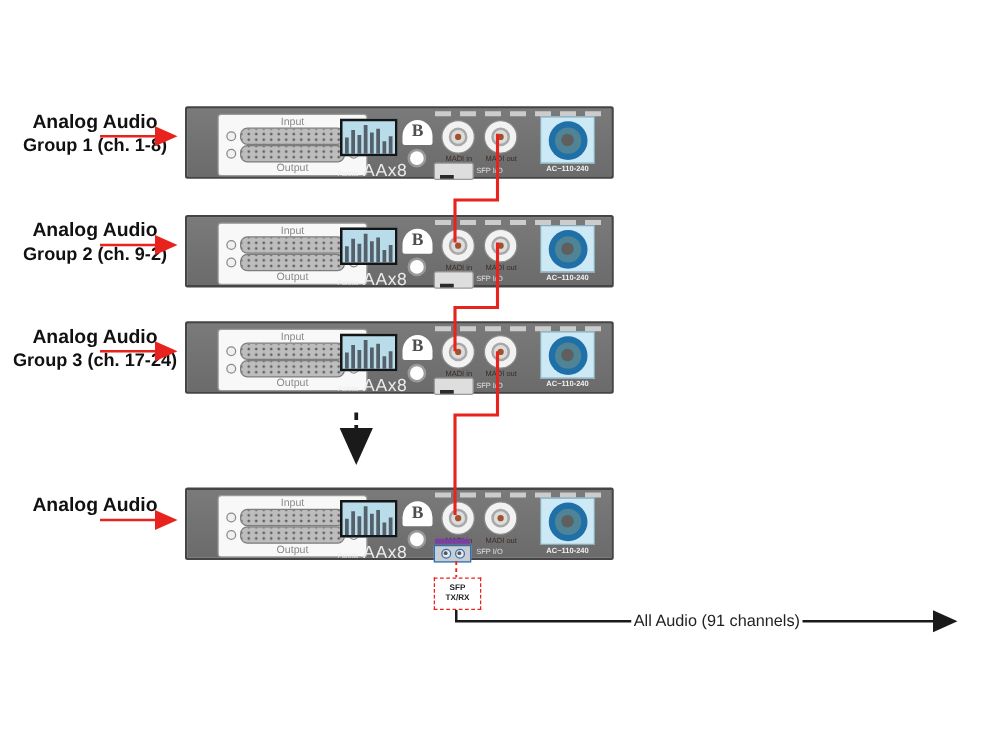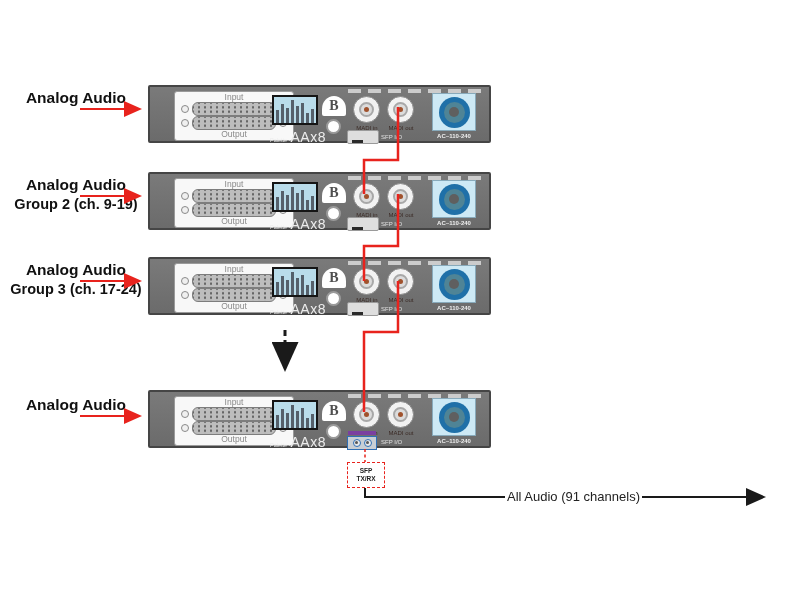--- a/index.html
+++ b/index.html
@@ -90,24 +90,25 @@
     text-align:center;font-size:6.5px;font-weight:700;color:#222;padding-top:4px;line-height:8px;}
   
   .out-label{position:absolute;left:505px;top:489px;z-index:4;background:#ffffff;
     font-size:13px;color:#222;padding:0 2px;}
 </style>
 </head>
 <body>
 
 <div class="glabel g1">
   <span class="l1">Analog Audio</span>
+  <span class="l2">Group 1 (ch. 1-8)</span>
 </div>
 <div class="glabel g2">
   <span class="l1">Analog Audio</span>
-  <span class="l2">Group 2 (ch. 9-19)</span>
+  <span class="l2">Group 2 (ch. 9-2)</span>
 </div>
 <div class="glabel g3">
   <span class="l1">Analog Audio</span>
   <span class="l2">Group 3 (ch. 17-24)</span>
 </div>
 <div class="glabel g4">
   <span class="l1">Analog Audio</span>
 </div>
 
 <div class="slot d1">

